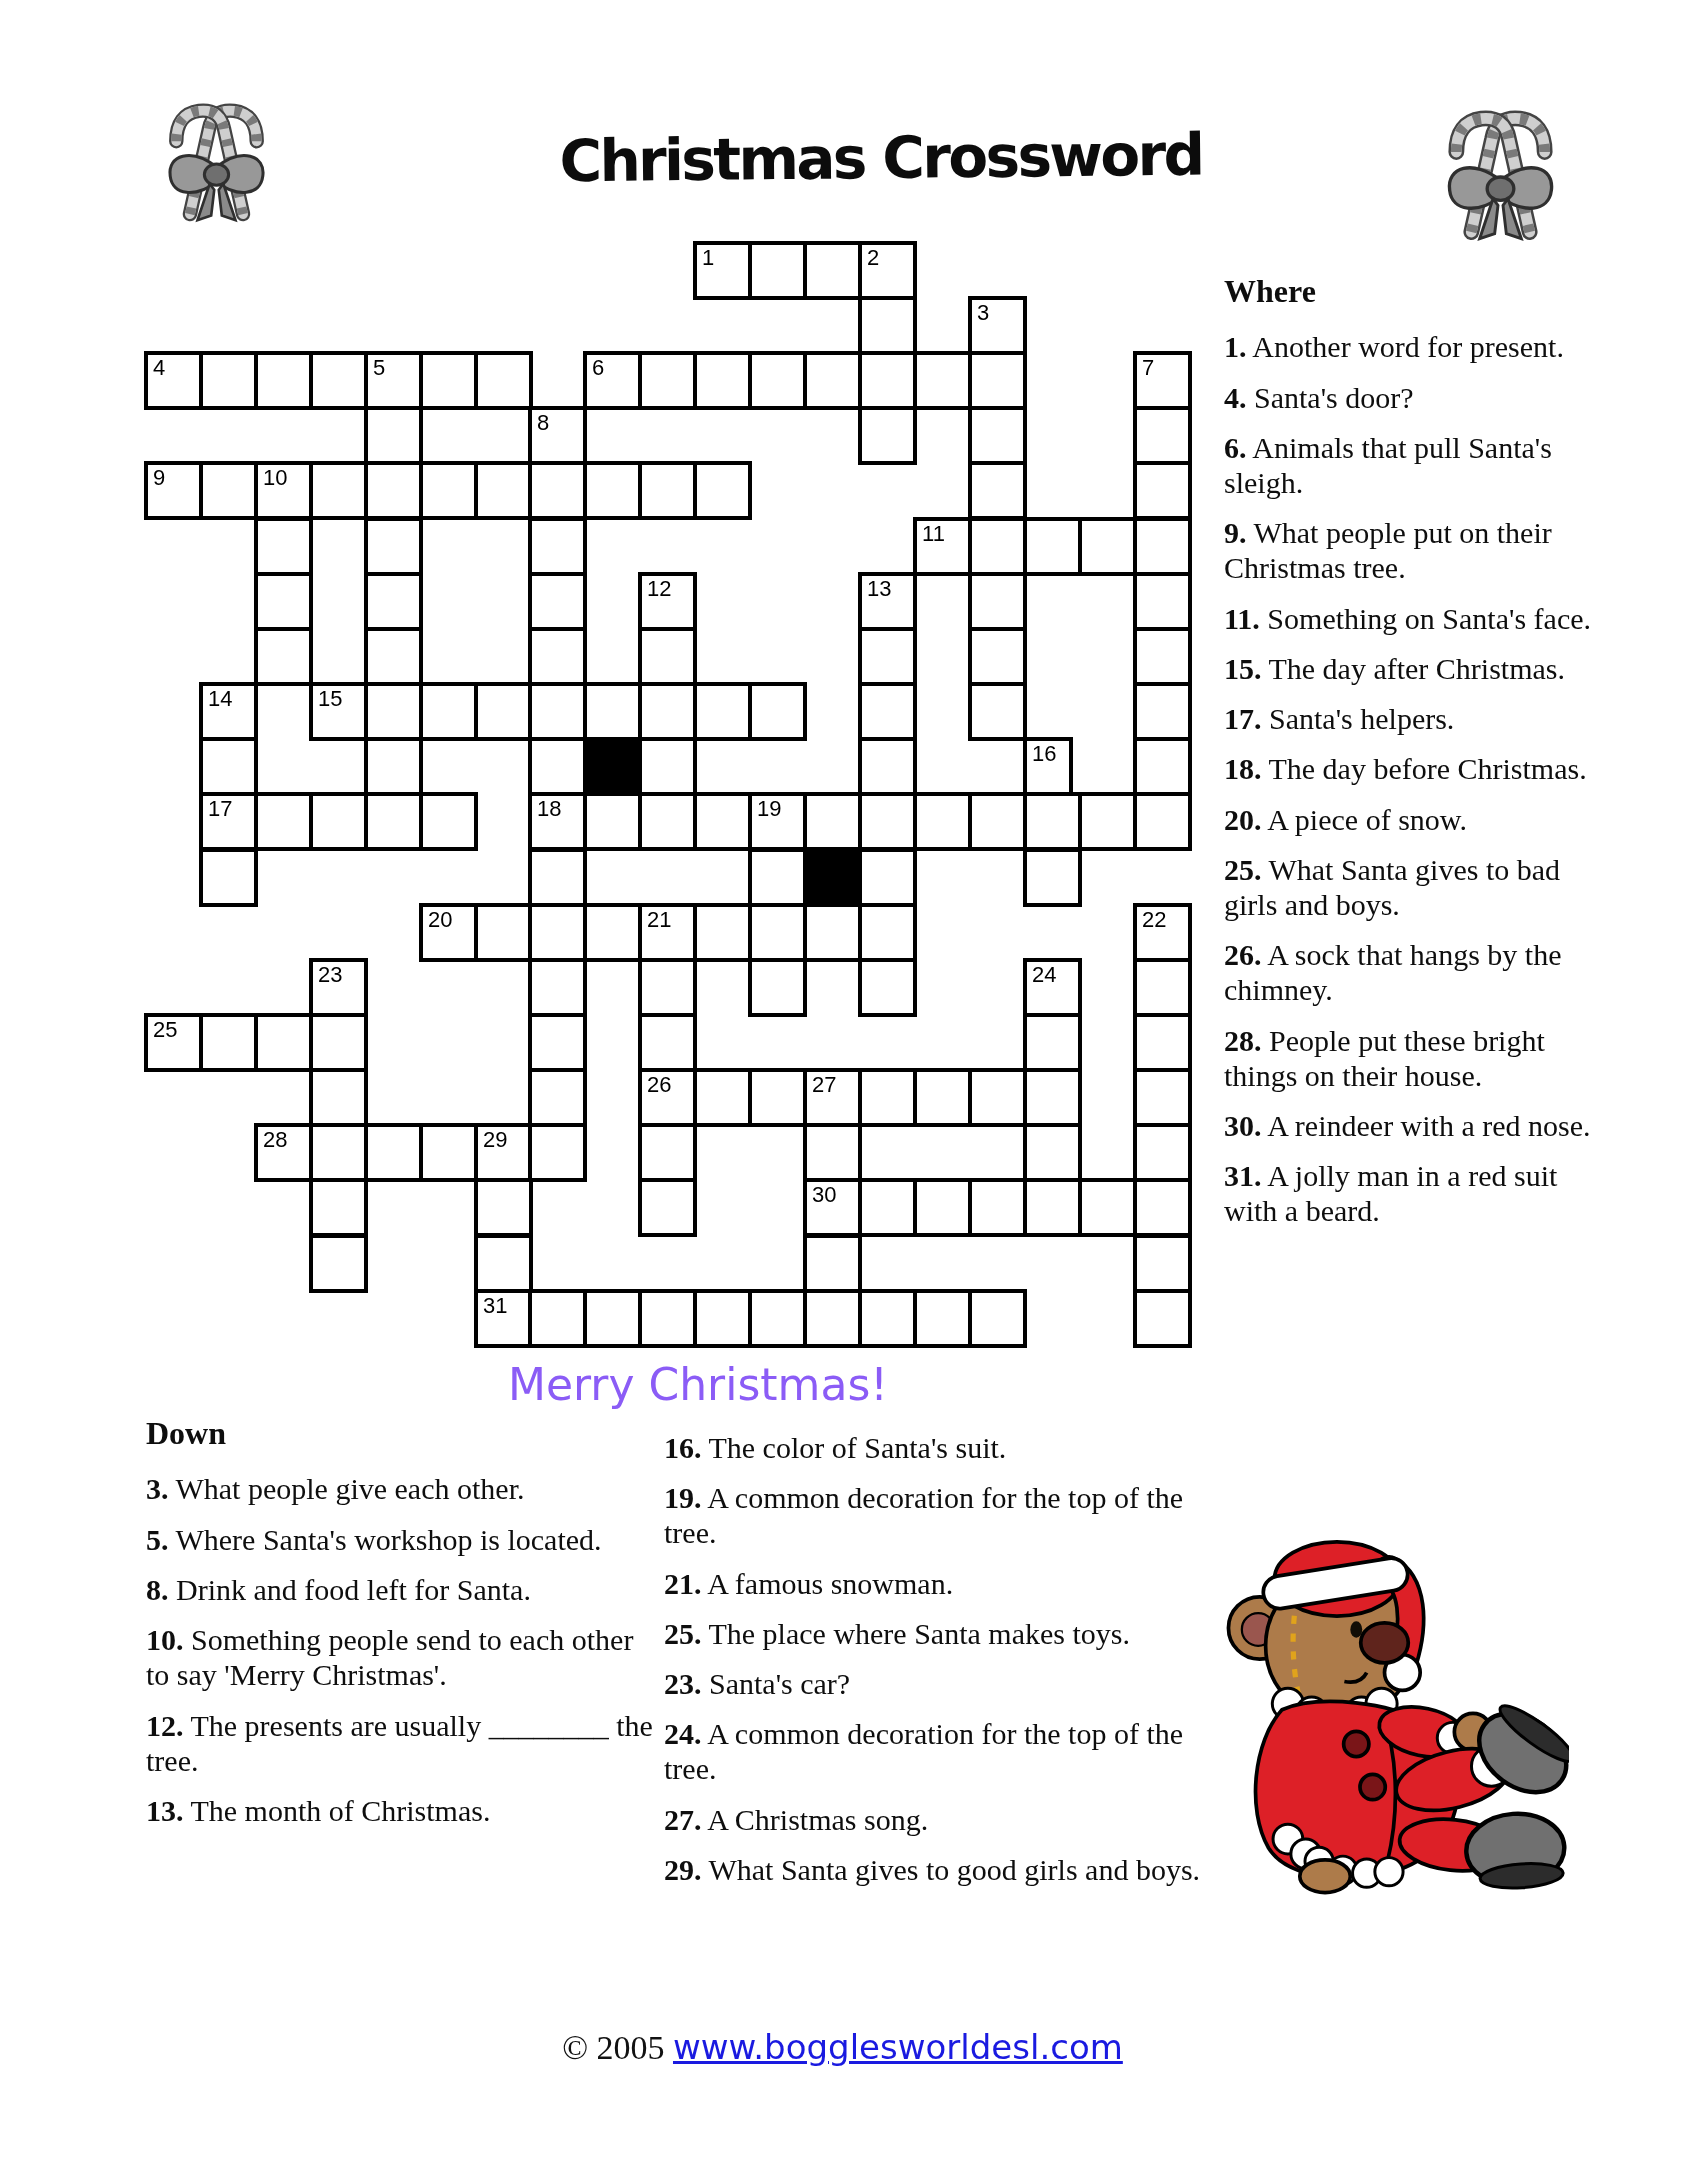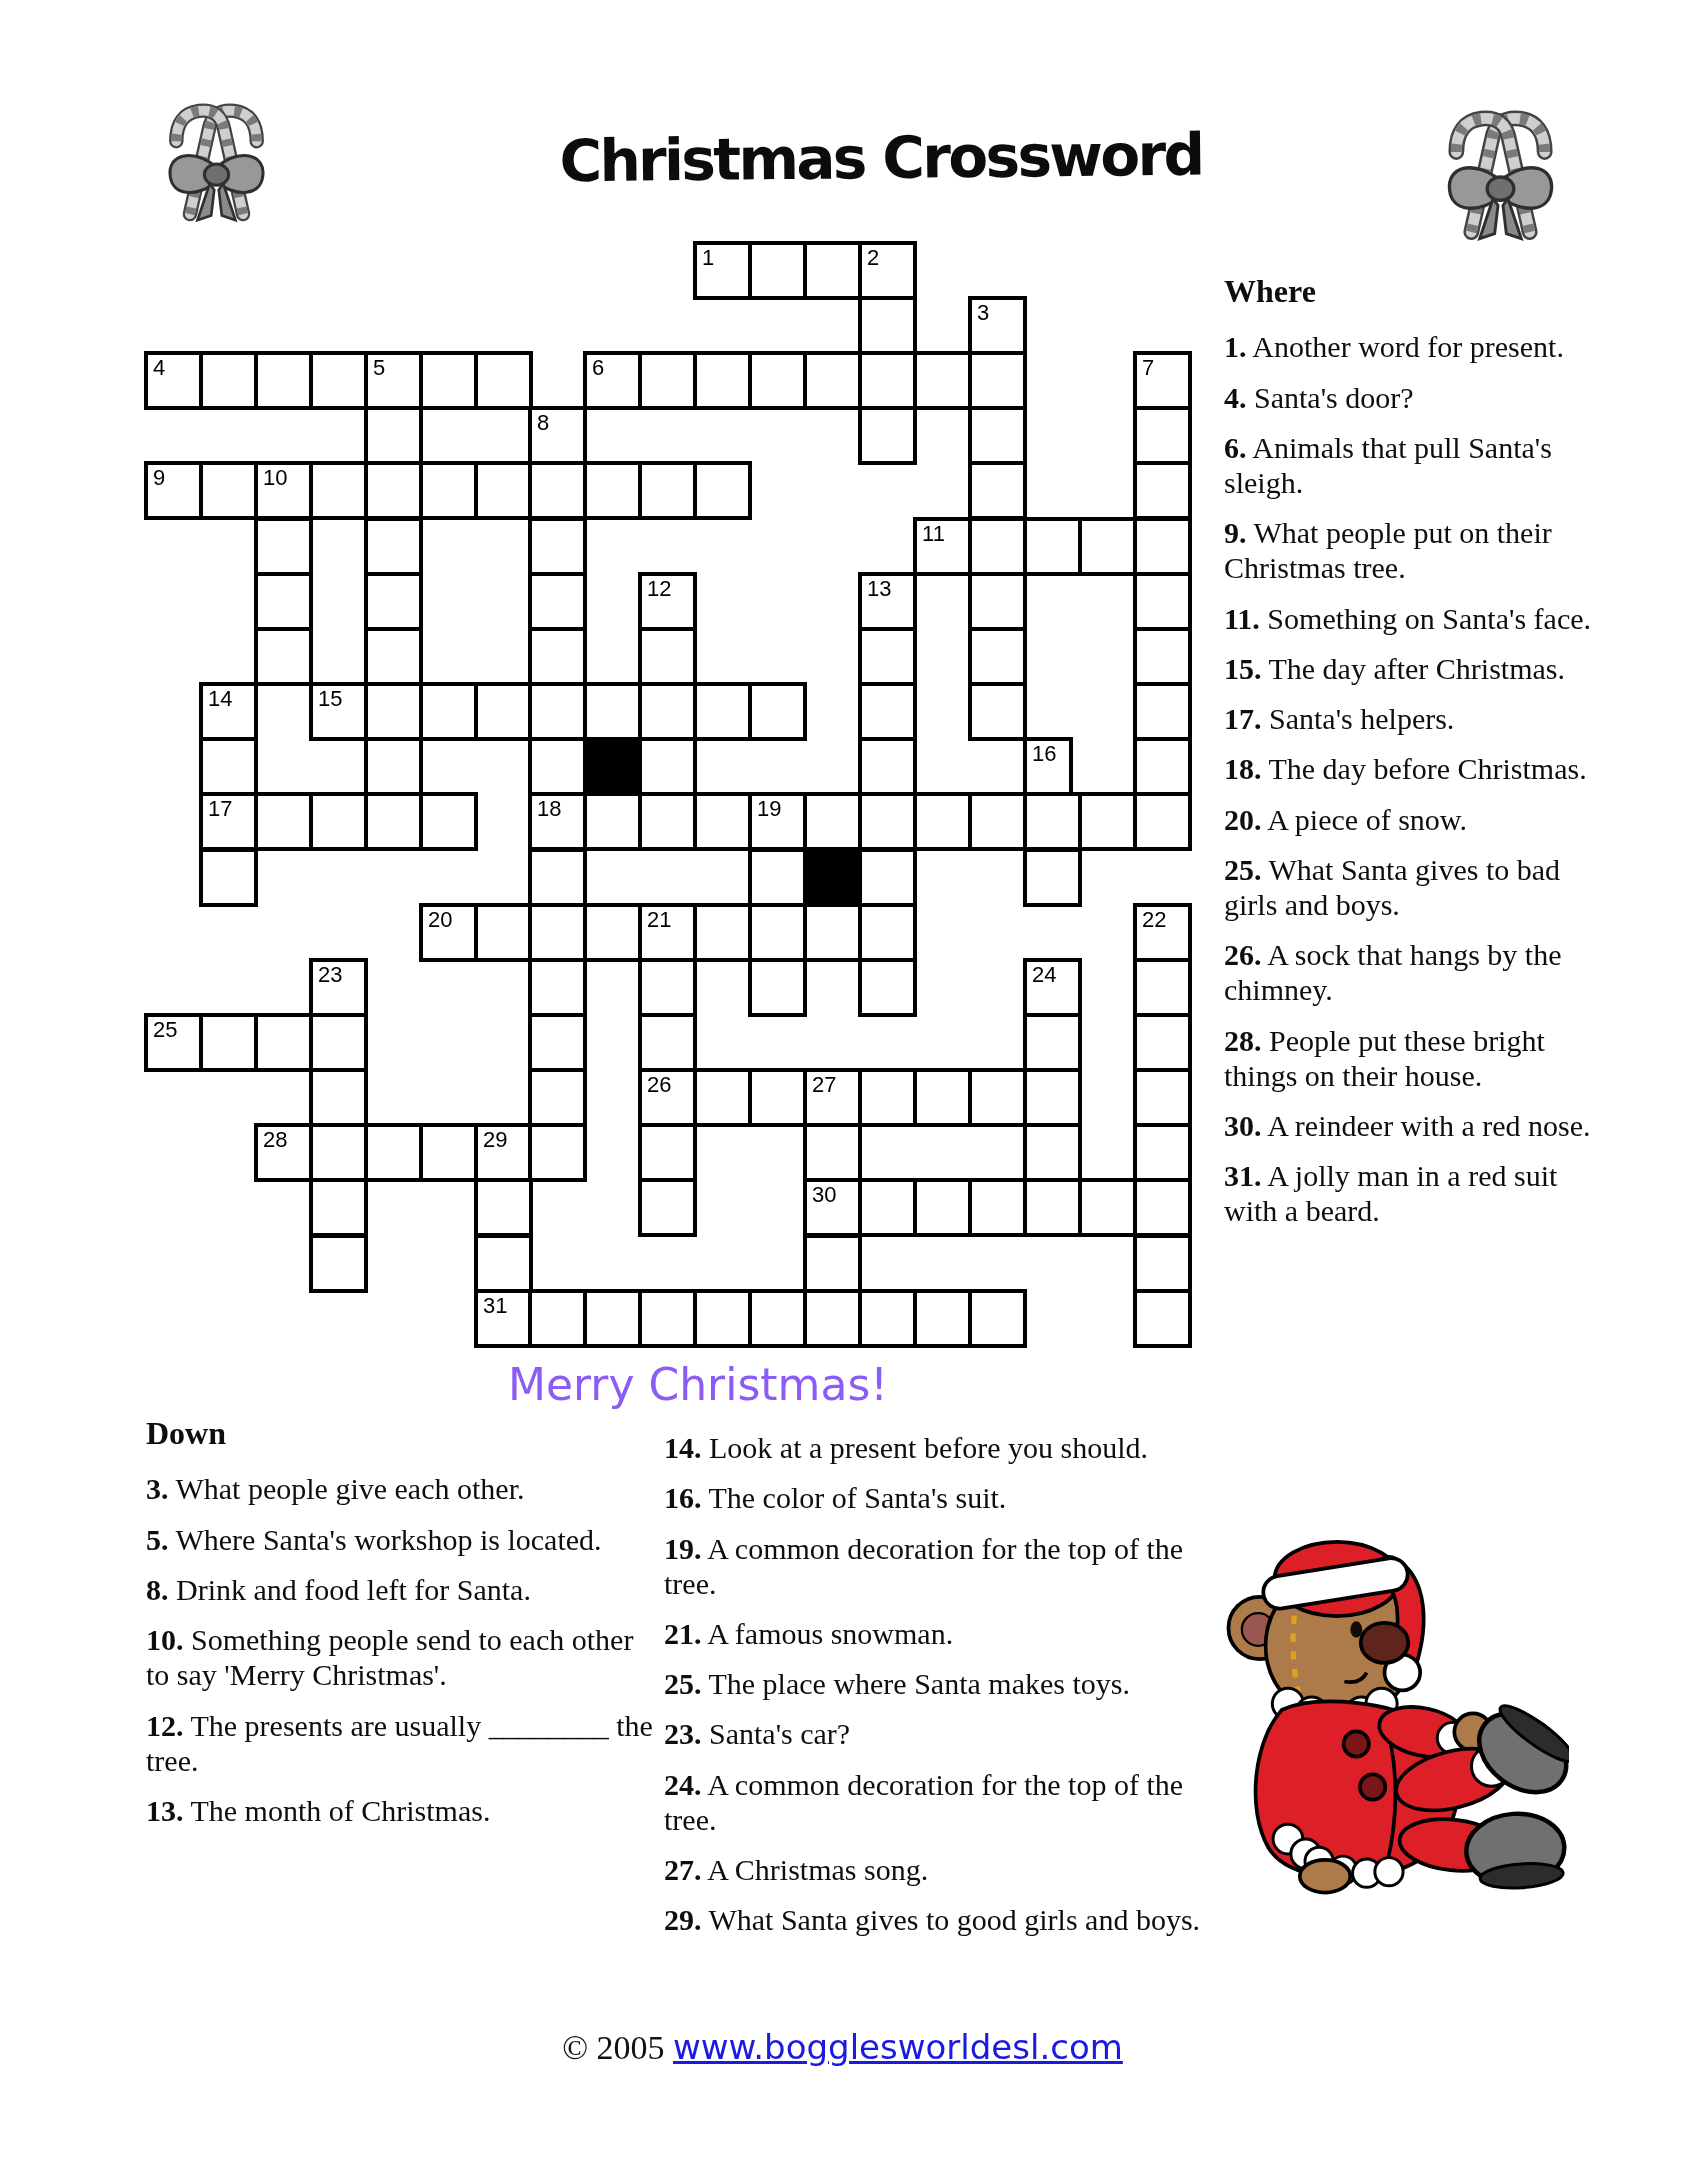--- a/index.html
+++ b/index.html
@@ -365,21 +365,20 @@
       <p><b>5.</b> Where Santa's workshop is located.</p>
       <p><b>8.</b> Drink and food left for Santa.</p>
       <p><b>10.</b> Something people send to each other to say 'Merry Christmas'.</p>
       <p><b>12.</b> The presents are usually ________ the tree.</p>
       <p><b>13.</b> The month of Christmas.</p>
     </div>
 </section>
 
 <section class="clues down-block-2">
   <div id="down-list-2">
-      <p><b>14.</b> Look at a present before you should.</p>
       <p><b>16.</b> The color of Santa's suit.</p>
       <p><b>19.</b> A common decoration for the top of the tree.</p>
       <p><b>21.</b> A famous snowman.</p>
       <p><b>25.</b> The place where Santa makes toys.</p>
       <p><b>23.</b> Santa's car?</p>
       <p><b>24.</b> A common decoration for the top of the tree.</p>
       <p><b>27.</b> A Christmas song.</p>
       <p><b>29.</b> What Santa gives to good girls and boys.</p>
     </div>
 </section>

